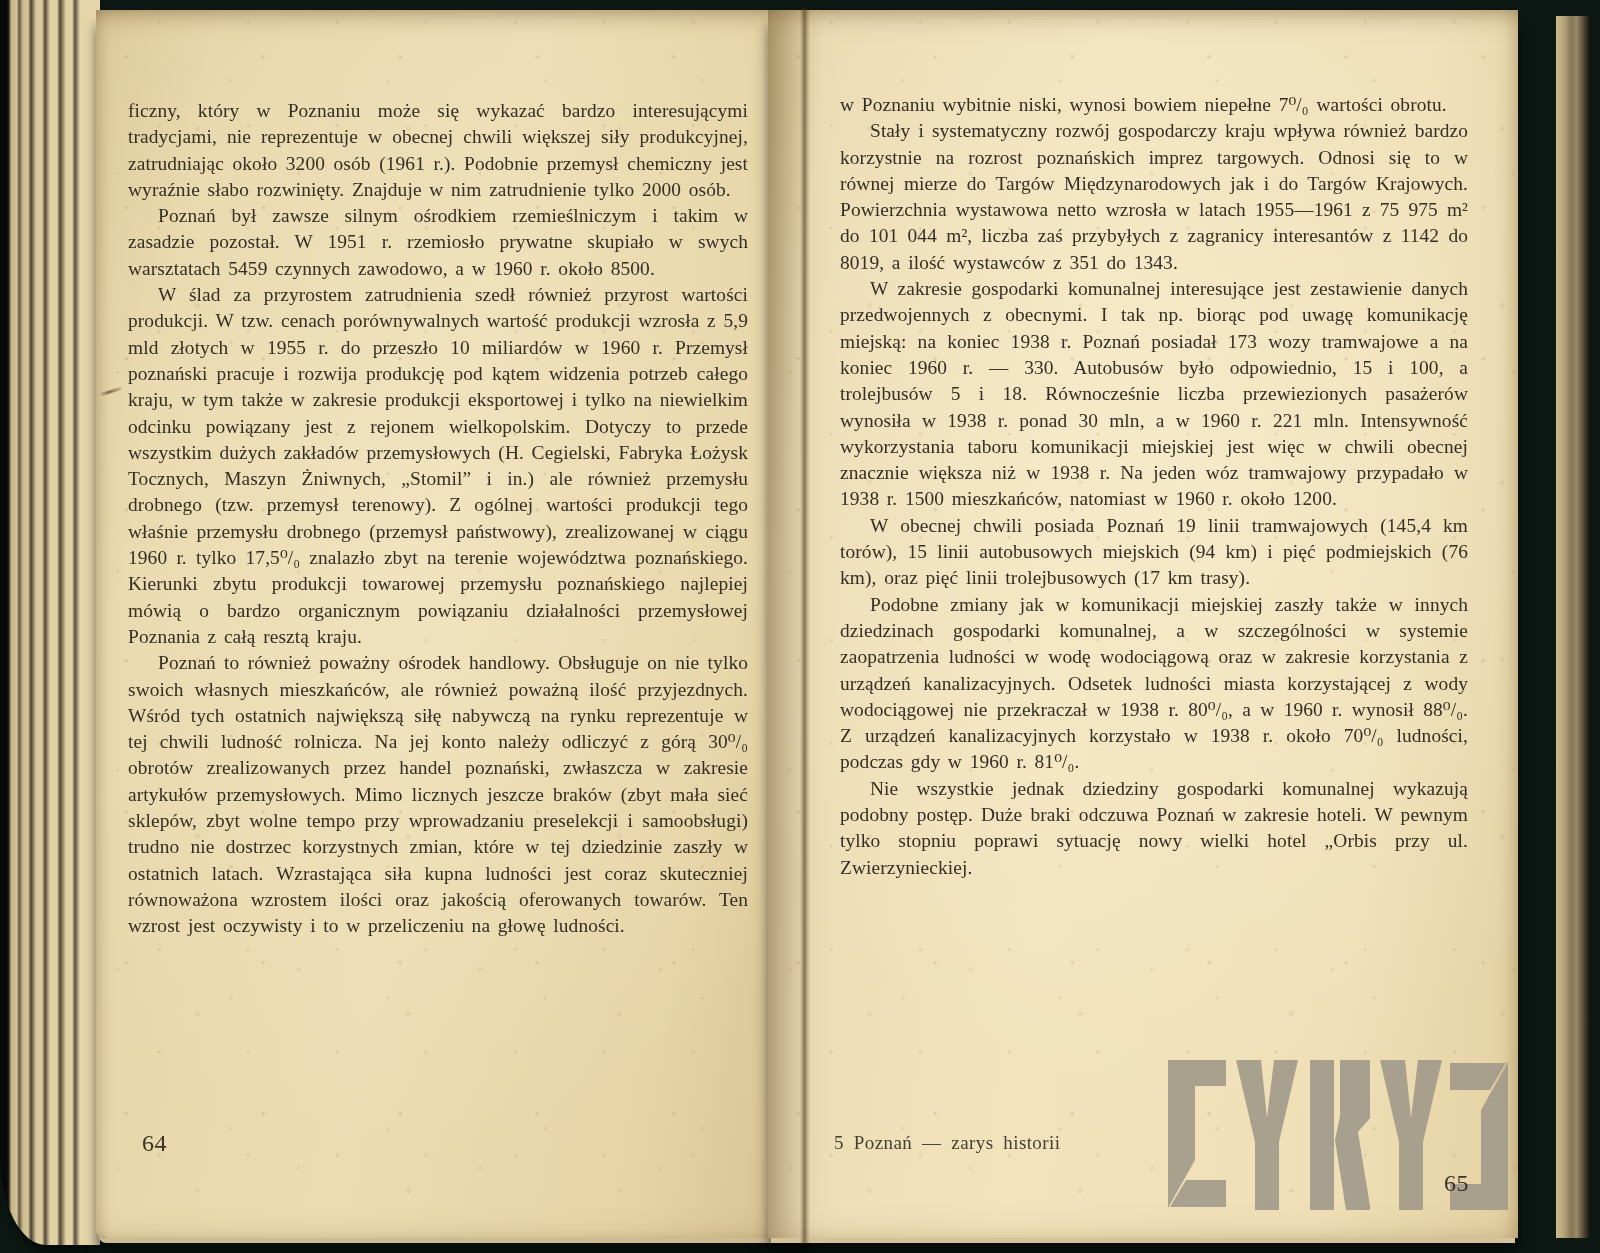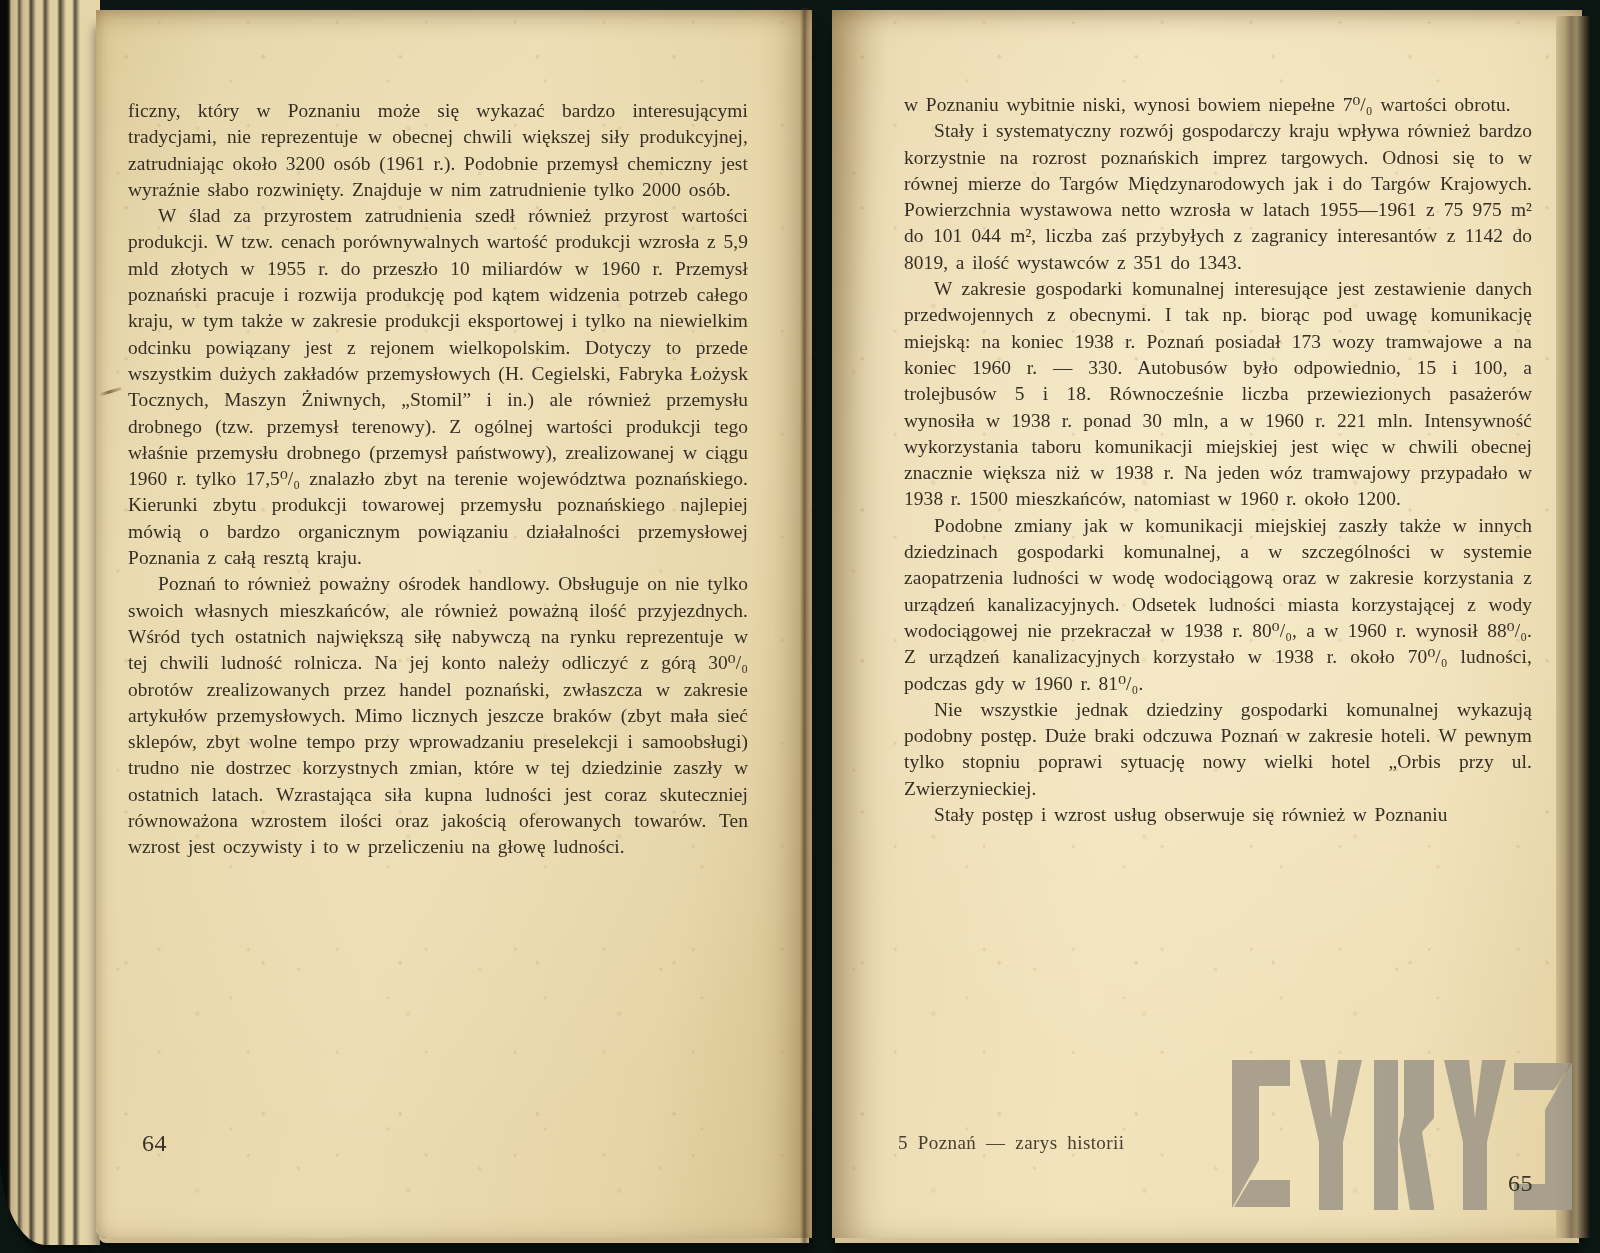--- a/index.html
+++ b/index.html
@@ -41,21 +41,21 @@
     background:
       radial-gradient(120% 90% at 42% 40%, rgba(255,250,230,.25) 0%, rgba(255,250,230,0) 60%),
       linear-gradient(100deg,#dcc997 0%,#e7d6a9 14%,#ecdcb2 48%,#e6d4a6 80%,#d6c291 98%);
     box-shadow:inset -30px 0 38px -16px rgba(110,82,44,.55),
                inset 10px 0 16px -8px rgba(110,82,44,.35),
                inset 0 16px 22px -14px rgba(110,82,44,.40),
                0 8px 0 -3px #cdbc92,0 16px 12px rgba(0,0,0,.5);
     border-bottom-left-radius:10px;
   }
   .page-right{
-    left:832px;width:750px;
+    left:768px;width:750px;
     background:
       radial-gradient(110% 85% at 55% 38%, rgba(255,252,235,.30) 0%, rgba(255,252,235,0) 62%),
       linear-gradient(95deg,#d9c796 0%,#ecdcb4 7%,#f2e3bc 40%,#efdfb6 78%,#e3d1a2 100%);
     box-shadow:inset 32px 0 40px -16px rgba(110,82,44,.55),
                inset -14px 0 18px -10px rgba(120,92,52,.35),
                inset 0 16px 22px -14px rgba(110,82,44,.38),
                0 8px 0 -3px #d4c398,0 16px 12px rgba(0,0,0,.5);
   }
   
   .page::after{
@@ -121,20 +121,21 @@
 <body>
 
 <div class="stage">
 
   <div class="left-edges"></div>
 
   <div class="page page-left">
     <div class="pencil-mark"></div>
     <div class="text-col col-left">
       <p>ficzny, który w Poznaniu może się wykazać bardzo interesującymi tradycjami, nie reprezentuje w obecnej chwili większej siły produkcyjnej, zatrudniając około 3200 osób (1961 r.). Podobnie przemysł chemiczny jest wyraźnie słabo rozwinięty. Znajduje w nim zatrudnienie tylko 2000 osób.</p>
+      <p class="ind">Poznań był zawsze silnym ośrodkiem rzemieślniczym i takim w zasadzie pozostał. W 1951 r. rzemiosło prywatne skupiało w swych warsztatach 5459 czynnych zawodowo, a w 1960 r. około 8500.</p>
       <p class="ind">W ślad za przyrostem zatrudnienia szedł również przyrost wartości produkcji. W tzw. cenach porównywalnych wartość produkcji wzrosła z 5,9 mld złotych w 1955 r. do przeszło 10 miliardów w 1960 r. Przemysł poznański pracuje i rozwija produkcję pod kątem widzenia potrzeb całego kraju, w tym także w zakresie produkcji eksportowej i tylko na niewielkim odcinku powiązany jest z rejonem wielkopolskim. Dotyczy to przede wszystkim dużych zakładów przemysłowych (H. Cegielski, Fabryka Łożysk Tocznych, Maszyn Żniwnych, „Stomil” i in.) ale również przemysłu drobnego (tzw. przemysł terenowy). Z ogólnej wartości produkcji tego właśnie przemysłu drobnego (przemysł państwowy), zrealizowanej w ciągu 1960 r. tylko 17,5⁰/₀ znalazło zbyt na terenie województwa poznańskiego. Kierunki zbytu produkcji towarowej przemysłu poznańskiego najlepiej mówią o bardzo organicznym powiązaniu działalności przemysłowej Poznania z całą resztą kraju.</p>
       <p class="ind">Poznań to również poważny ośrodek handlowy. Obsługuje on nie tylko swoich własnych mieszkańców, ale również poważną ilość przyjezdnych. Wśród tych ostatnich największą siłę nabywczą na rynku reprezentuje w tej chwili ludność rolnicza. Na jej konto należy odliczyć z górą 30⁰/₀ obrotów zrealizowanych przez handel poznański, zwłaszcza w zakresie artykułów przemysłowych. Mimo licznych jeszcze braków (zbyt mała sieć sklepów, zbyt wolne tempo przy wprowadzaniu preselekcji i samoobsługi) trudno nie dostrzec korzystnych zmian, które w tej dziedzinie zaszły w ostatnich latach. Wzrastająca siła kupna ludności jest coraz skuteczniej równoważona wzrostem ilości oraz jakością oferowanych towarów. Ten wzrost jest oczywisty i to w przeliczeniu na głowę ludności.</p>
     </div>
     <div class="page-number pgnum-left">64</div>
   </div>
 
   <div class="page page-right">
 
     <div class="watermark" aria-label="CYRYL">
       <svg viewBox="0 0 352 152" preserveAspectRatio="none">
@@ -151,23 +152,23 @@
         </g>
         <use href="#gY" x="144"></use>
         <use href="#gC" transform="rotate(180,176,75)"></use>
       </svg>
     </div>
 
     <div class="text-col col-right">
       <p>w Poznaniu wybitnie niski, wynosi bowiem niepełne 7⁰/₀ wartości obrotu.</p>
       <p class="ind">Stały i systematyczny rozwój gospodarczy kraju wpływa również bardzo korzystnie na rozrost poznańskich imprez targowych. Odnosi się to w równej mierze do Targów Międzynarodowych jak i do Targów Krajowych. Powierzchnia wystawowa netto wzrosła w latach 1955—1961 z 75 975 m² do 101 044 m², liczba zaś przybyłych z zagranicy interesantów z 1142 do 8019, a ilość wystawców z 351 do 1343.</p>
       <p class="ind">W zakresie gospodarki komunalnej interesujące jest zestawienie danych przedwojennych z obecnymi. I tak np. biorąc pod uwagę komunikację miejską: na koniec 1938 r. Poznań posiadał 173 wozy tramwajowe a na koniec 1960 r. — 330. Autobusów było odpowiednio, 15 i 100, a trolejbusów 5 i 18. Równocześnie liczba przewiezionych pasażerów wynosiła w 1938 r. ponad 30 mln, a w 1960 r. 221 mln. Intensywność wykorzystania taboru komunikacji miejskiej jest więc w chwili obecnej znacznie większa niż w 1938 r. Na jeden wóz tramwajowy przypadało w 1938 r. 1500 mieszkańców, natomiast w 1960 r. około 1200.</p>
+      <p class="ind">W obecnej chwili posiada Poznań 19 linii tramwajowych (145,4 km torów), 15 linii autobusowych miejskich (94 km) i pięć podmiejskich (76 km), oraz pięć linii trolejbusowych (17 km trasy).</p>
       <p class="ind">Podobne zmiany jak w komunikacji miejskiej zaszły także w innych dziedzinach gospodarki komunalnej, a w szczególności w systemie zaopatrzenia ludności w wodę wodociągową oraz w zakresie korzystania z urządzeń kanalizacyjnych. Odsetek ludności miasta korzystającej z wody wodociągowej nie przekraczał w 1938 r. 80⁰/₀, a w 1960 r. wynosił 88⁰/₀. Z urządzeń kanalizacyjnych korzystało w 1938 r. około 70⁰/₀ ludności, podczas gdy w 1960 r. 81⁰/₀.</p>
       <p class="ind">Nie wszystkie jednak dziedziny gospodarki komunalnej wykazują podobny postęp. Duże braki odczuwa Poznań w zakresie hoteli. W pewnym tylko stopniu poprawi sytuację nowy wielki hotel „Orbis przy ul. Zwierzynieckiej.</p>
-      <p class="ind">Stały postęp i wzrost usług obserwuje się również w Poznaniu</p>
     </div>
 
     <div class="footer-sig">5 Poznań — zarys historii</div>
     <div class="page-number pgnum-right">65</div>
   </div>
 
   <div class="gutter"></div>
   <div class="right-edge"></div>
 
 </div>

